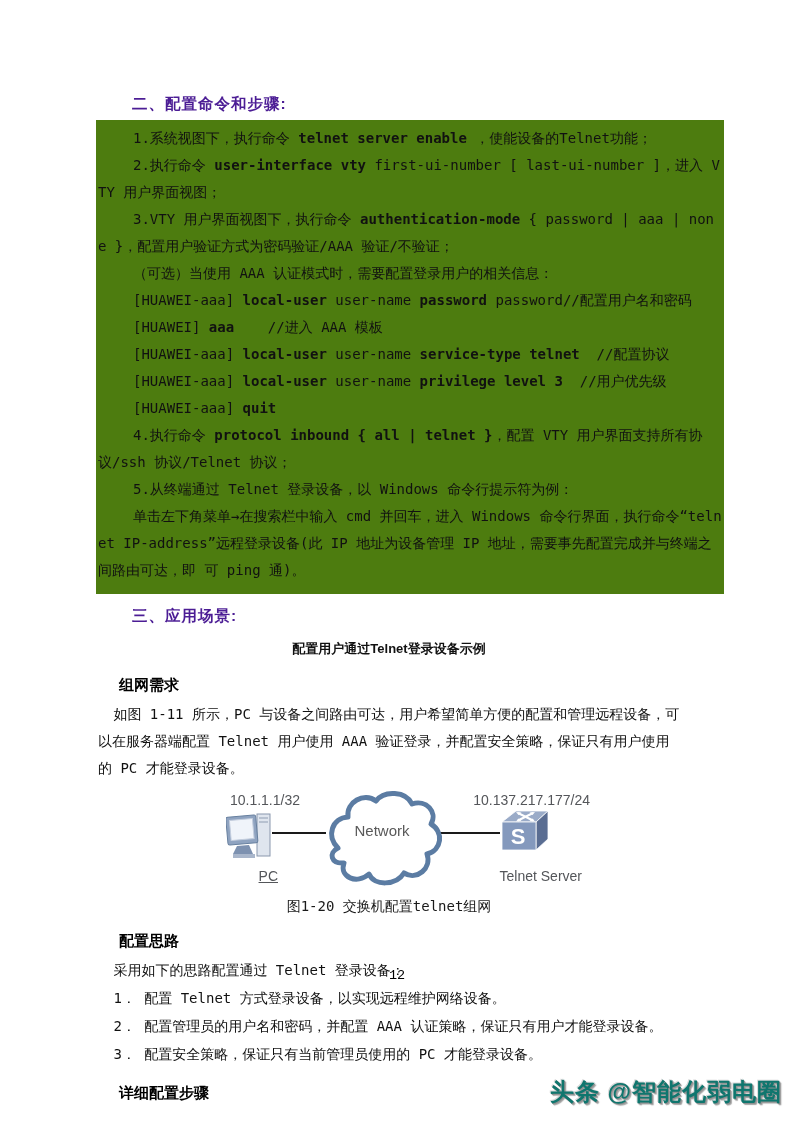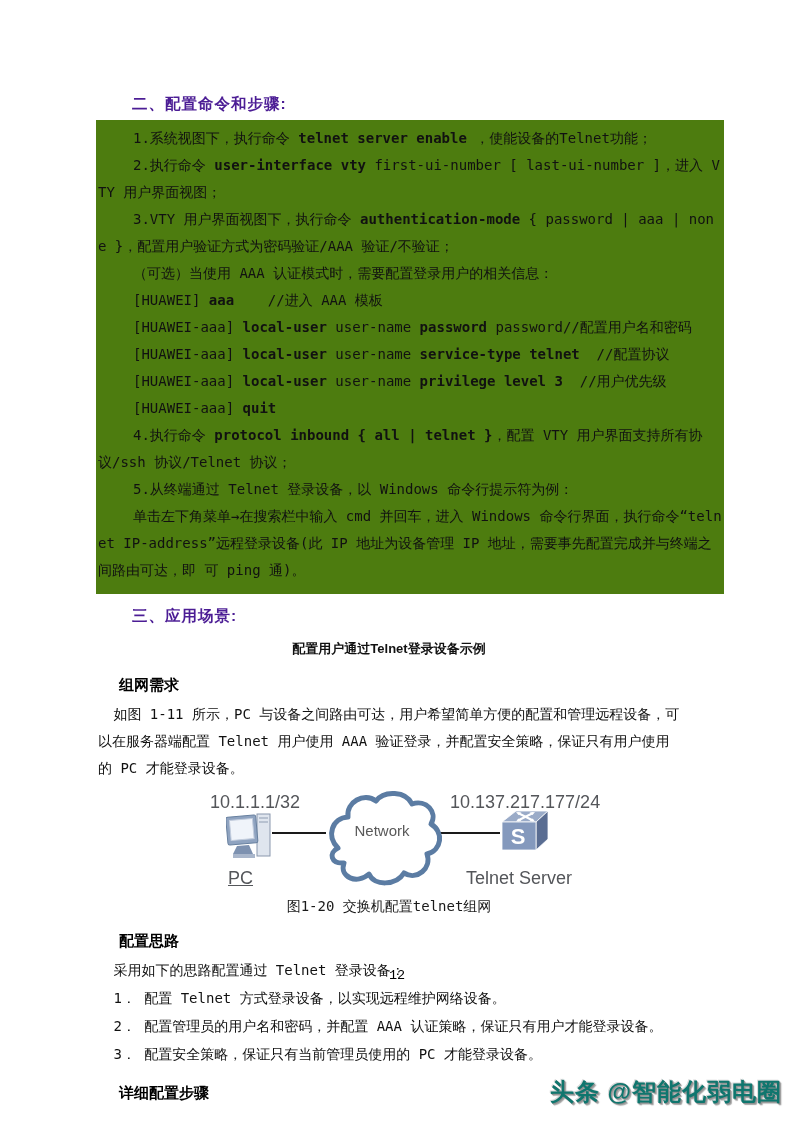--- a/index.html
+++ b/index.html
@@ -74,21 +74,21 @@
   .sect { margin-top: 12px; }
 
   
   .diagram {
     position: relative;
     width: 582px;
     height: 98px;
     margin-top: 10px;
     font-family: "Liberation Sans", sans-serif;
   }
-  .dlabel { position: absolute; color: #54565a; font-size: 18px; text-align: left; }
+  .dlabel { position: absolute; color: #54565a; font-size: 14px; text-align: right; }
   .lbl-pc-ip     { left: 112px; top: 0px; width: 90px; }
   .lbl-server-ip { left: 352px; top: 0px; width: 140px; }
   .lbl-pc        { left: 130px; top: 76px; width: 50px; text-decoration: underline; }
   .lbl-server    { left: 368px; top: 76px; width: 116px; }
   .net-line { position: absolute; height: 2px; background: #1a1a1a; top: 40px; }
   .line-1 { left: 174px; width: 54px; }
   .line-2 { left: 342px; width: 60px; }
   .svg-abs { position: absolute; }
   .cloud-text {
     font-family: "Liberation Sans", sans-serif;
@@ -131,22 +131,22 @@
 <div class="page">
   <div class="content">
 
     <h2 class="h-main">二、配置命令和步骤:</h2>
 
     <div class="gray-block">
         <p class="bp">1.系统视图下，执行命令 <b>telnet server enable</b> ，使能设备的Telnet功能；</p>
         <p class="bp">2.执行命令 <b>user-interface vty</b> first-ui-number [ last-ui-number ]，进入 VTY 用户界面视图；</p>
         <p class="bp">3.VTY 用户界面视图下，执行命令 <b>authentication-mode</b> { password | aaa | none }，配置用户验证方式为密码验证/AAA 验证/不验证；</p>
         <p class="bp">（可选）当使用 AAA 认证模式时，需要配置登录用户的相关信息：</p>
+        <p class="bp">[HUAWEI-aaa] <b>local-user</b> user-name <b>password</b> password//配置用户名和密码</p>
         <p class="bp">[HUAWEI] <b>aaa</b>    //进入 AAA 模板</p>
-        <p class="bp">[HUAWEI-aaa] <b>local-user</b> user-name <b>password</b> password//配置用户名和密码</p>
         <p class="bp">[HUAWEI-aaa] <b>local-user</b> user-name <b>service-type telnet</b>  //配置协议</p>
         <p class="bp">[HUAWEI-aaa] <b>local-user</b> user-name <b>privilege level 3</b>  //用户优先级</p>
         <p class="bp">[HUAWEI-aaa] <b>quit</b></p>
         <p class="bp">4.执行命令 <b>protocol inbound { all | telnet }</b>，配置 VTY 用户界面支持所有协议/ssh 协议/Telnet 协议；</p>
         <p class="bp">5.从终端通过 Telnet 登录设备，以 Windows 命令行提示符为例：</p>
         <p class="bp">单击左下角菜单→在搜索栏中输入 cmd 并回车，进入 Windows 命令行界面，执行命令“telnet IP-address”远程登录设备(此 IP 地址为设备管理 IP 地址，需要事先配置完成并与终端之间路由可达，即 可 ping 通)。</p>
       </div>
 
     <h2 class="h-main sect">三、应用场景:</h2>
 

